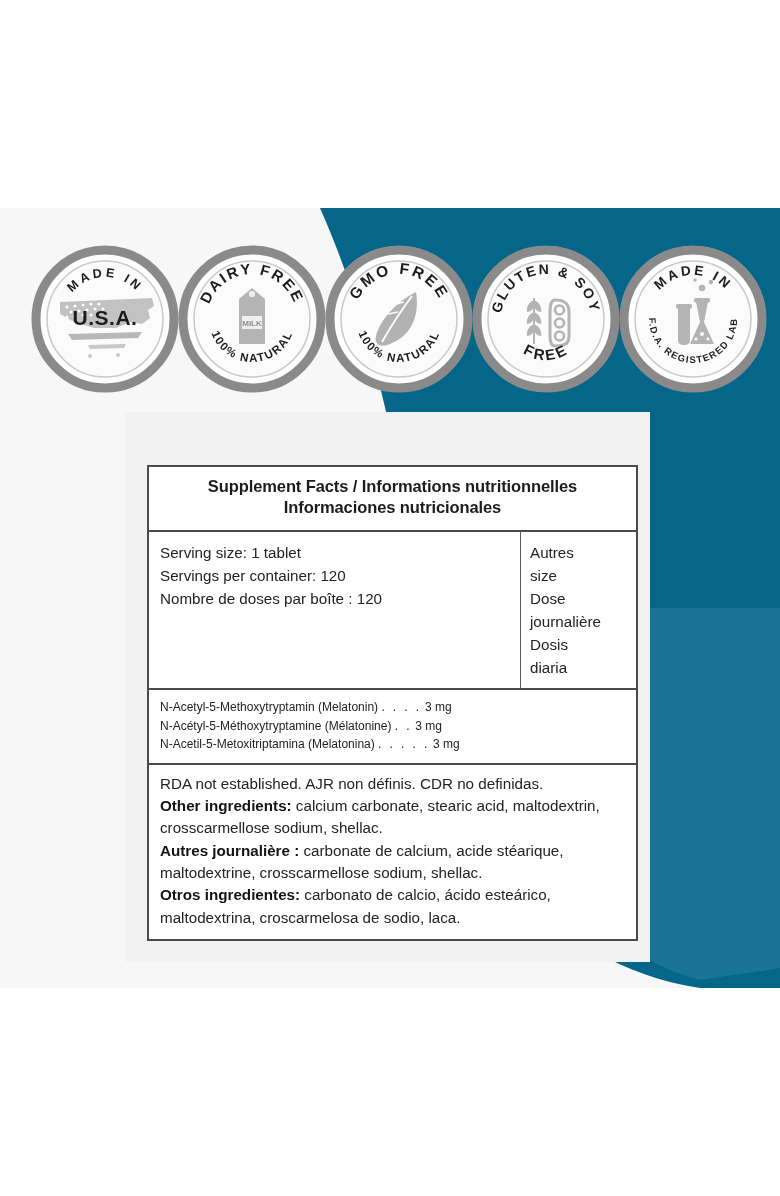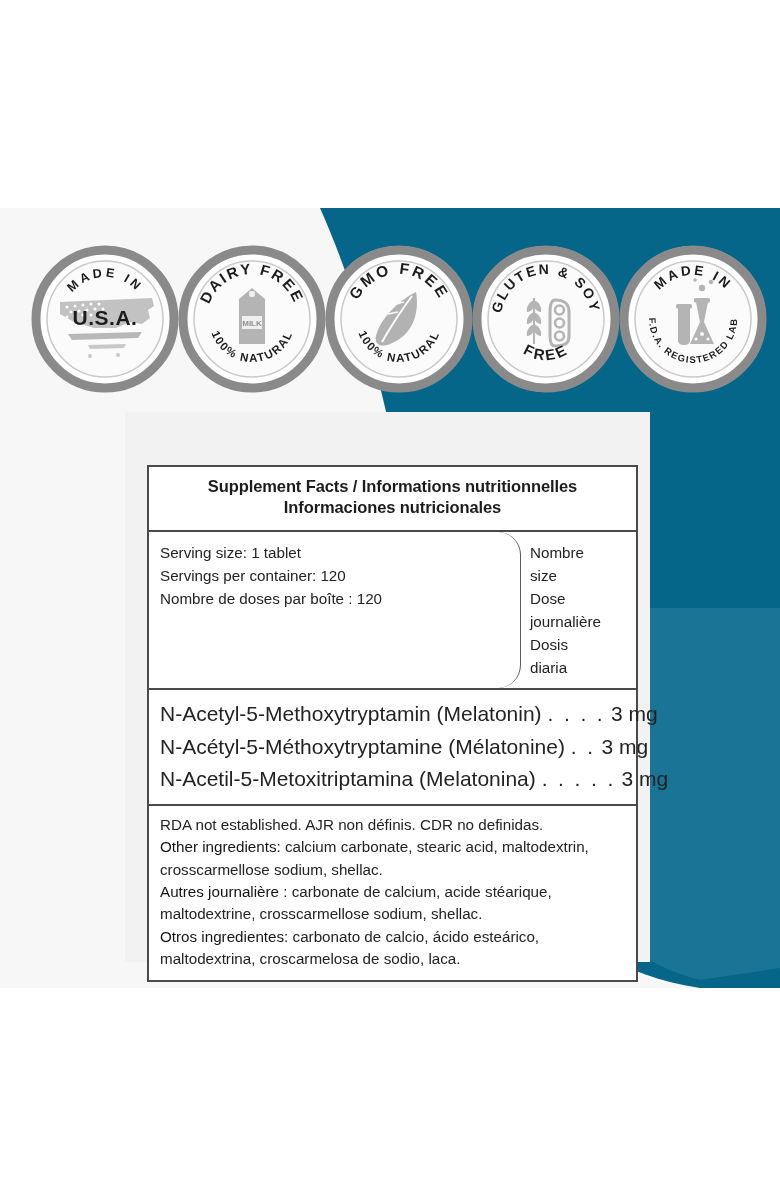--- a/index.html
+++ b/index.html
@@ -56,51 +56,50 @@
     letter-spacing: -0.1px;
   }
   .sf-sep { height: 2px; background: #4a4a4a; }
 
   
   .serving-block { display: flex; }
   .serving-left {
     flex: 0 0 372px;
     padding: 9px 0 9px 11px;
     border-right: 1.5px solid #5a5a5a;
-    border-radius: 23px;
   }
   .serving-right {
     flex: 1;
     padding: 9px 0 9px 9px;
   }
   .serving-left div, .serving-right div {
     font-size: 15.2px;
     color: #232323;
     line-height: 1.52;
     white-space: nowrap;
   }
 
   
   .actives-block { padding: 8px 0 9px 11px; }
   .active-row {
-    font-size: 21px;
+    font-size: 12px;
     color: #232323;
     line-height: 1.53;
     white-space: nowrap;
   }
   .leader { letter-spacing: 2.4px; }
 
   
   .footer-block { padding: 8px 11px 10px 11px; }
   .footer-block p {
     font-size: 15.2px;
     color: #232323;
     line-height: 1.47;
   }
-  .footer-block b { font-weight: normal; color: #141414; }
+  .footer-block b { font-weight: bold; color: #141414; }
 </style>
 </head>
 <body>
 
 <div id="stage">
 
   <div class="band">
     <svg class="teal-shape" viewBox="0 0 780 780" preserveAspectRatio="none">
       <path d="M 320 0 L 780 0 L 780 780 L 700 780
                C 560 760 450 640 430 470
@@ -279,21 +278,21 @@
 
     <div class="sf-sep"></div>
 
     <div class="serving-block">
       <div class="serving-left">
         <div>Serving size: 1 tablet</div>
         <div>Servings per container: 120</div>
         <div>Nombre de doses par boîte : 120</div>
       </div>
       <div class="serving-right">
-        <div>Nombre</div>
+        <div>Autres</div>
         <div>size</div>
         <div>Dose</div>
         <div>journalière</div>
         <div>Dosis</div>
         <div>diaria</div>
       </div>
     </div>
 
     <div class="sf-sep"></div>
 

